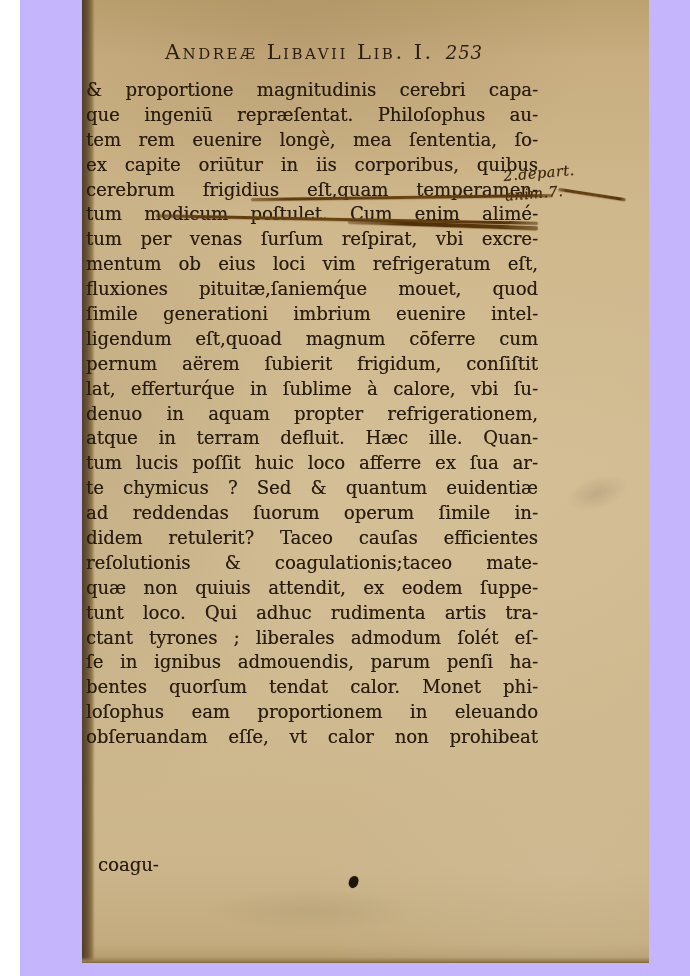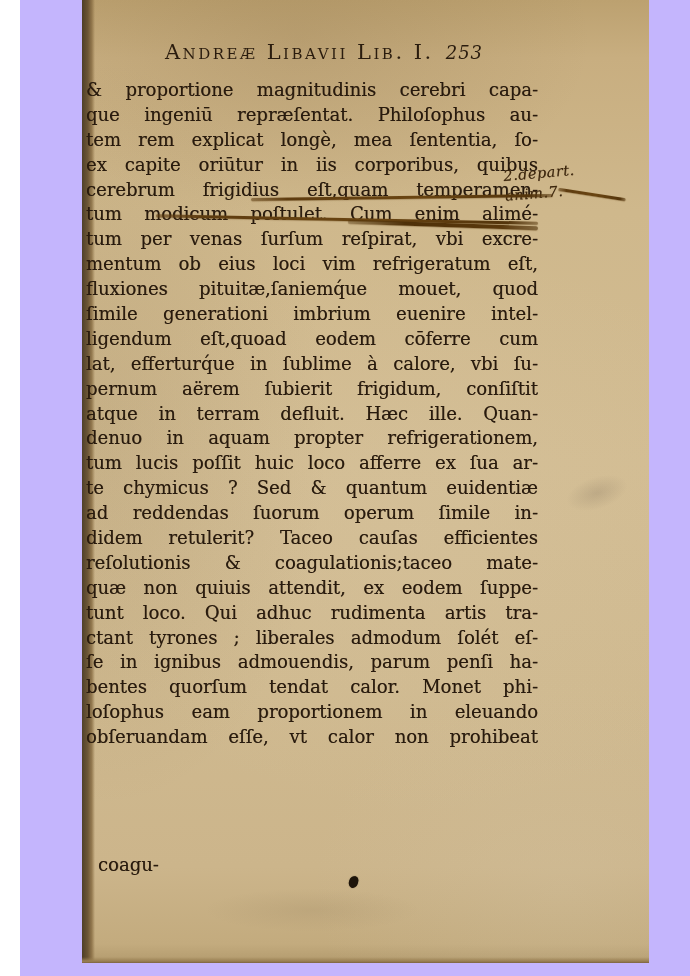--- a/index.html
+++ b/index.html
@@ -154,33 +154,33 @@
     <div class="stain-b"></div>
   </div>
 
   <div class="running-header">
     <span class="title">Andreæ Libavii Lib. I.</span><span class="pagenum">253</span>
   </div>
 
   <div class="text-block">
       <div class="line">&amp; proportione magnitudinis cerebri capa-</div>
       <div class="line">que ingeniū repræſentat. Philoſophus au-</div>
-      <div class="line">tem rem explicat longè, mea ſententia, ſo-</div>
+      <div class="line">tem rem euenire longè, mea ſententia, ſo-</div>
       <div class="line">ex capite oriūtur in iis corporibus, quibus</div>
       <div class="line">cerebrum frigidius eſt,quam temperamen-</div>
       <div class="line">tum modicum poſtulet. Cum enim alimé-</div>
       <div class="line">tum per venas ſurſum reſpirat, vbi excre-</div>
       <div class="line">mentum ob eius loci vim refrigeratum eſt,</div>
       <div class="line">fluxiones pituitæ,ſaniemq́ue mouet, quod</div>
       <div class="line">ſimile generationi imbrium euenire intel-</div>
-      <div class="line">ligendum eſt,quoad eodem cōferre cum</div>
+      <div class="line">ligendum eſt,quoad magnum cōferre cum</div>
+      <div class="line">pernum aërem ſubierit frigidum, conſiſtit</div>
       <div class="line">lat, efferturq́ue in ſublime à calore, vbi ſu-</div>
-      <div class="line">pernum aërem ſubierit frigidum, conſiſtit</div>
+      <div class="line">denuo in aquam propter refrigerationem,</div>
       <div class="line">atque in terram defluit. Hæc ille. Quan-</div>
-      <div class="line">denuo in aquam propter refrigerationem,</div>
       <div class="line">tum lucis poſſit huic loco afferre ex ſua ar-</div>
       <div class="line">te chymicus ? Sed &amp; quantum euidentiæ</div>
       <div class="line">ad reddendas ſuorum operum ſimile in-</div>
       <div class="line">didem retulerit? Taceo cauſas efficientes</div>
       <div class="line">reſolutionis &amp; coagulationis;taceo mate-</div>
       <div class="line">quæ non quiuis attendit, ex eodem ſuppe-</div>
       <div class="line">tunt loco. Qui adhuc rudimenta artis tra-</div>
       <div class="line">ctant tyrones ; liberales admodum ſolét eſ-</div>
       <div class="line">ſe in ignibus admouendis, parum penſi ha-</div>
       <div class="line">bentes quorſum tendat calor. Monet phi-</div>

